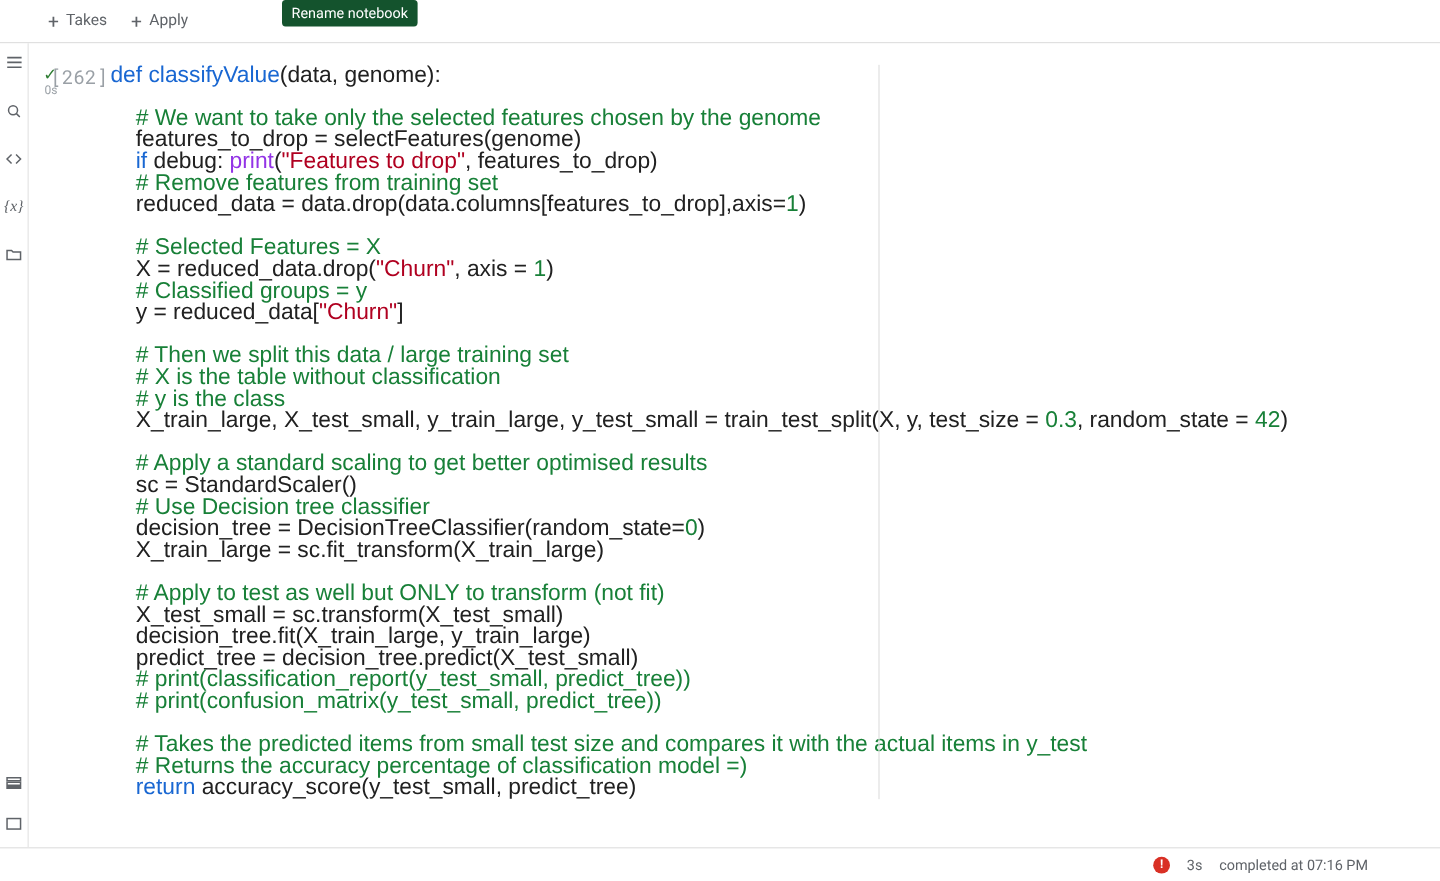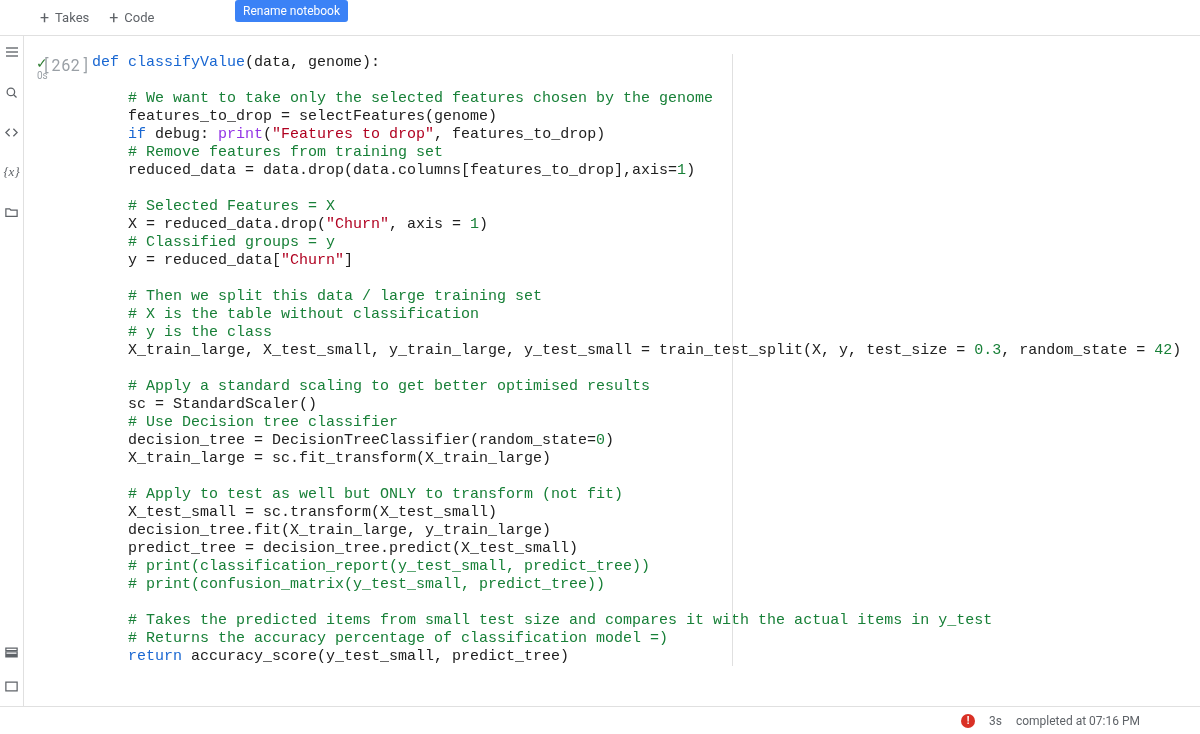--- a/index.html
+++ b/index.html
@@ -28,21 +28,21 @@
     color: #5f6368;
     cursor: pointer;
     border-radius: 4px;
     font-size: 13px;
   }
   .tb-btn .plus { font-size: 16px; color: #5f6368; line-height: 1; }
   .tooltip {
     position: absolute;
     top: 0px;
     left: 235px;
-    background: #3b82f6;
+    background: #14532d;
     color: #fff;
     font-size: 12px;
     padding: 4px 8px;
     border-radius: 3px;
     white-space: nowrap;
   }
   .main {
     display: flex;
     height: calc(100vh - 36px - 28px);
   }
@@ -99,22 +99,22 @@
     color: #9aa0a6;
     padding-left: 2px;
   }
   .code-wrap {
     flex: 1;
     position: relative;
     display: flex;
   }
   .code {
     flex: 1;
-    font-family: Liberation Mono, monospace;
-    font-size: 15px;
+    font-family: Liberation Sans, sans-serif;
+    font-size: 19px;
     line-height: 18px;
     white-space: pre;
     color: #37474f;
     padding: 0 8px;
   }
   .vline {
     position: absolute;
     top: 0;
     bottom: 0;
     width: 1px;
@@ -157,21 +157,21 @@
 </head>
 <body>
 
 <div class="toolbar">
   <div class="tb-btn">
     <span class="plus">+</span>
     <span>Takes</span>
   </div>
   <div class="tb-btn">
     <span class="plus">+</span>
-    <span>Code</span>
+    <span>Apply</span>
   </div>
   <div class="tooltip">Rename notebook</div>
 </div>
 
 <div class="main">
   <div class="leftrail">
     <span class="icon">
       <svg viewBox="0 0 24 24" width="16" height="16" fill="none" stroke="#5f6368" stroke-width="2">
           <line x1="3" y1="6" x2="21" y2="6"></line>
           <line x1="3" y1="12" x2="21" y2="12"></line>

